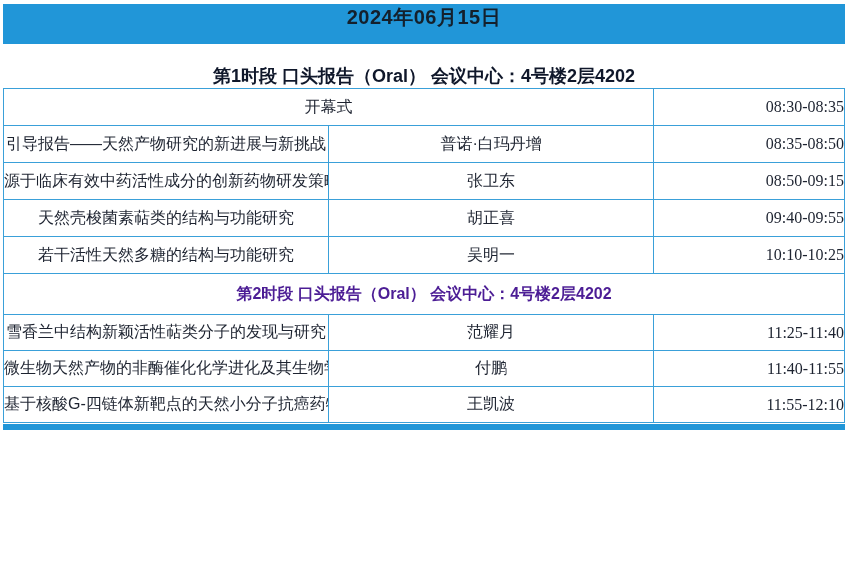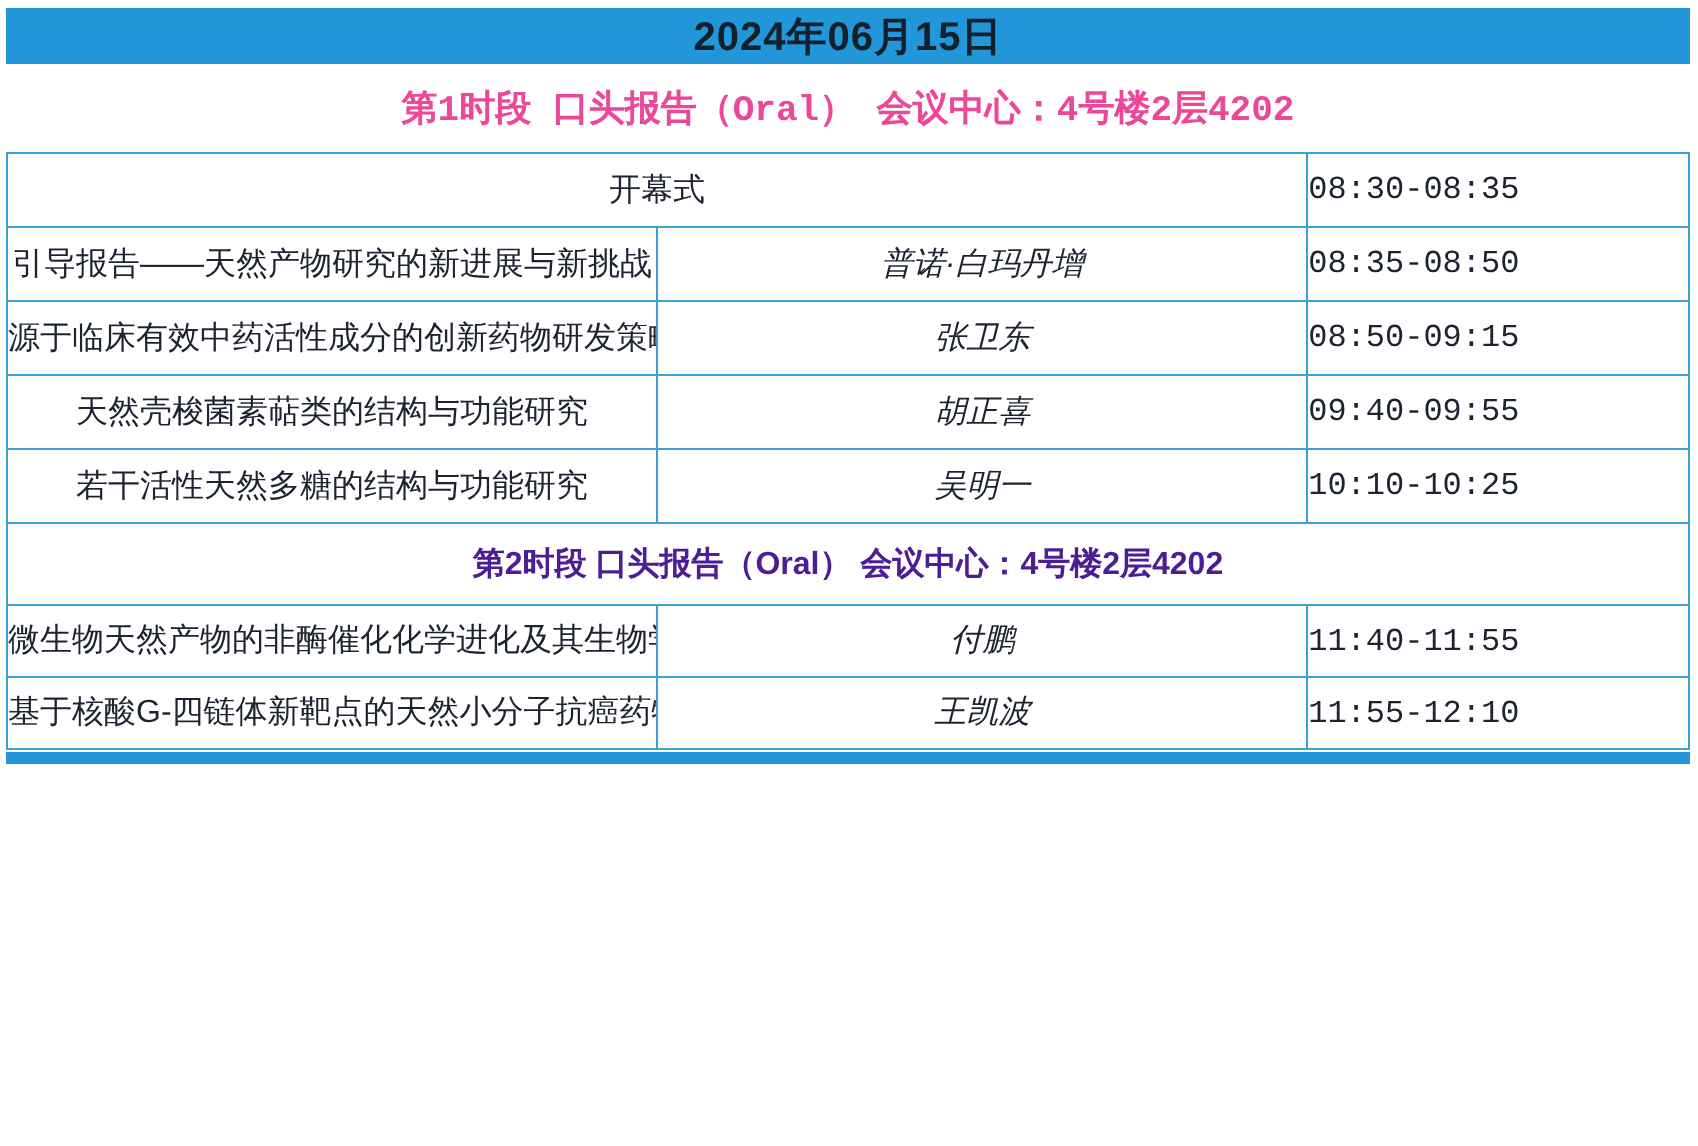--- a/index.html
+++ b/index.html
@@ -5,49 +5,49 @@
   html,body{margin:0;padding:0;background:#ffffff;}
   body{
     width:849px;height:573px;overflow:hidden;
     font-family:"Liberation Sans","DejaVu Sans",sans-serif;
     -webkit-font-smoothing:antialiased;
   }
   .page{padding:4px 0 0 3px;width:842px;}
 
   
   .date-bar{
-    height:28px;background:#2196d8;
-    display:flex;align-items:center;justify-content:center;
+    height:40px;background:#2196d8;
+    display:flex;justify-content:center;
     font-size:20px;font-weight:bold;color:#14202c;letter-spacing:.5px;
   }
 
   
   .section-header-outside{
-    height:44px;display:flex;align-items:center;justify-content:center;
-    font-size:18px;font-weight:bold;color:#ec4899;background:#ffffff;font-family:Liberation Mono, monospace;
+    height:44px;display:flex;align-items:flex-end;justify-content:center;
+    font-size:18px;font-weight:bold;color:#0f172a;background:#ffffff;
   }
 
   
   table.schedule{
     border-collapse:collapse;table-layout:fixed;width:842px;
     color:#1d2330;
   }
   table.schedule td{
     border:1px solid #3aa0d9;
     font-size:16px;
     padding:0;
     vertical-align:middle;
     overflow:hidden;white-space:nowrap;
   }
   td.title-cell{width:503px;text-align:center;padding-left:4px;}
   td.title-cell.merged{text-align:center;padding-left:0;}
-  td.speaker-cell{width:192px;text-align:center;font-style:italic;}
+  td.speaker-cell{width:192px;text-align:center;}
   td.time-cell{
-    width:147px;text-align:left;
-    font-family:Liberation Mono, monospace;
+    width:147px;text-align:right;
+    font-family:Liberation Serif, serif;
     font-size:18px;
   }
   tr.row-s1 td{height:36px;}
   tr.row-s2 td{height:35px;}
   td.section-header-inside{
     height:40px;text-align:center;
     font-size:18px;font-weight:bold;color:#4c1d95;
   }
 
   
@@ -91,20 +91,25 @@
         <td class="title-cell">若干活性天然多糖的结构与功能研究</td>
         <td class="speaker-cell">吴明一</td>
         <td class="time-cell">10:10-10:25</td>
       </tr>
 
       <tr>
         <td class="section-header-inside" colspan="3">第2时段 口头报告（Oral） 会议中心：4号楼2层4202</td>
       </tr>
 
       <tr class="row-s2">
+        <td class="title-cell">雪香兰中结构新颖活性萜类分子的发现与研究</td>
+        <td class="speaker-cell">范耀月</td>
+        <td class="time-cell">11:25-11:40</td>
+      </tr>
+      <tr class="row-s2">
         <td class="title-cell">微生物天然产物的非酶催化化学进化及其生物学功能</td>
         <td class="speaker-cell">付鹏</td>
         <td class="time-cell">11:40-11:55</td>
       </tr>
       <tr class="row-s2">
         <td class="title-cell">基于核酸G-四链体新靶点的天然小分子抗癌药物研发</td>
         <td class="speaker-cell">王凯波</td>
         <td class="time-cell">11:55-12:10</td>
       </tr>
     </tbody>

